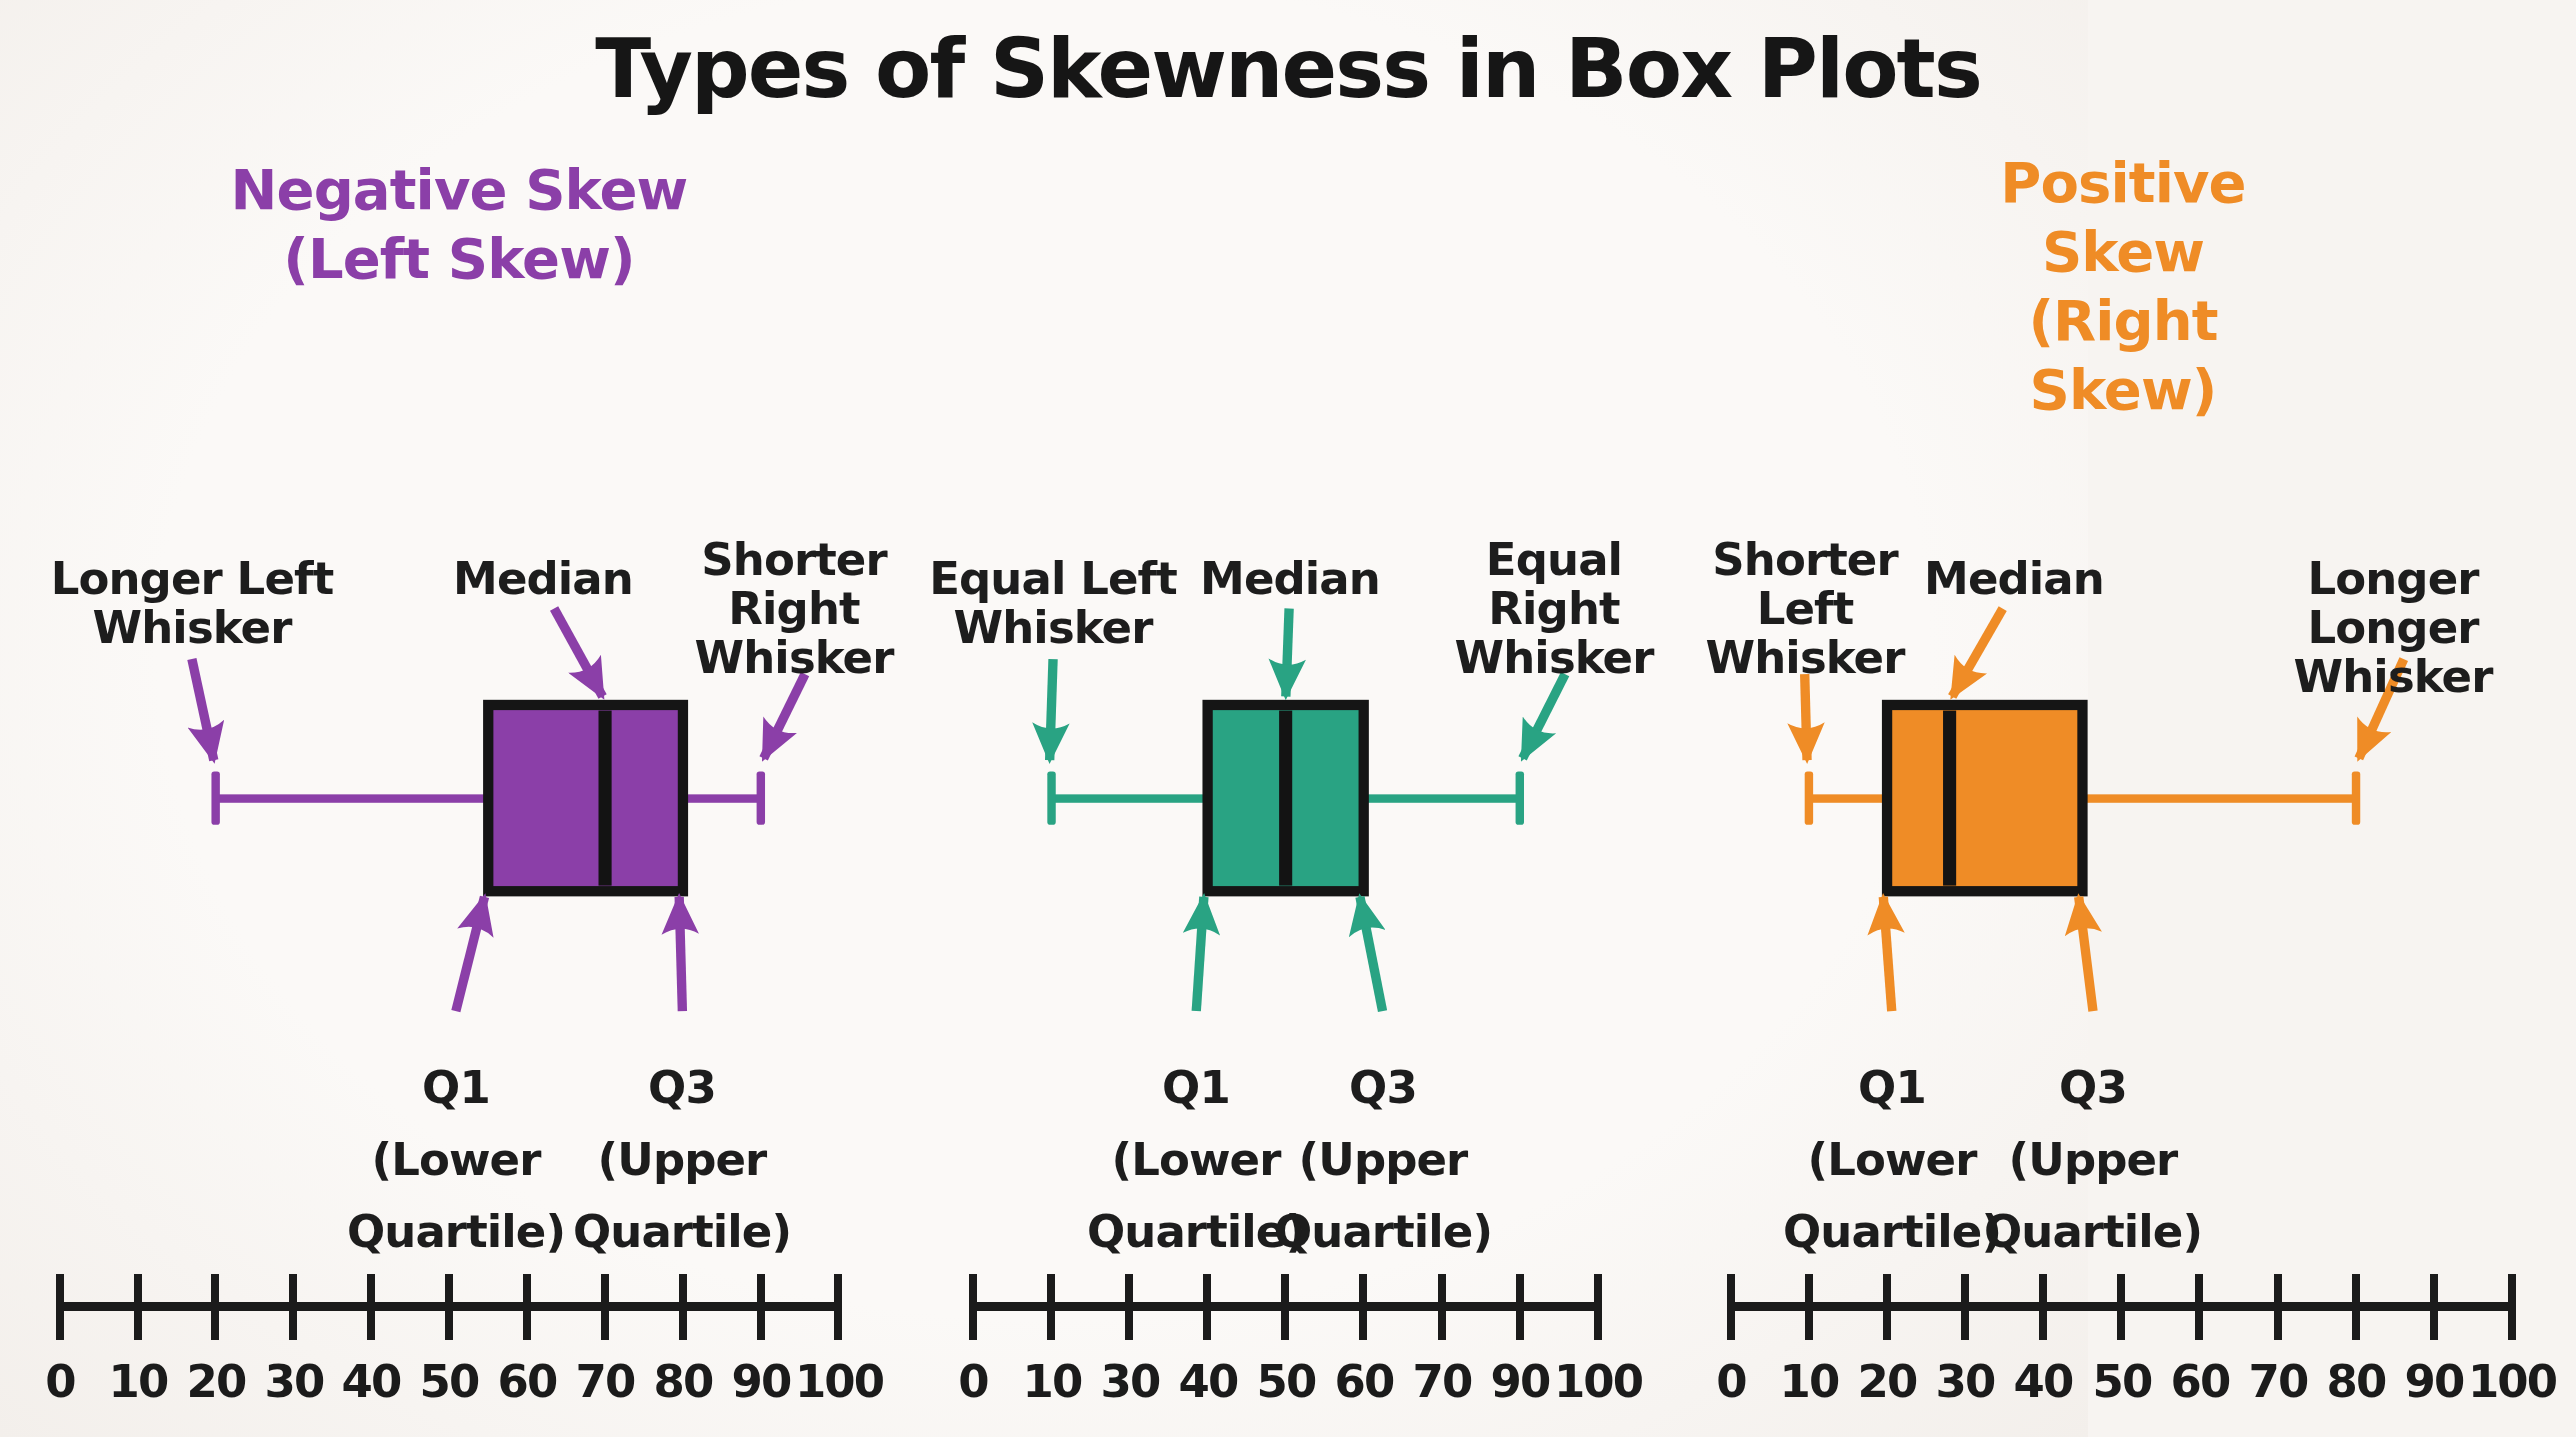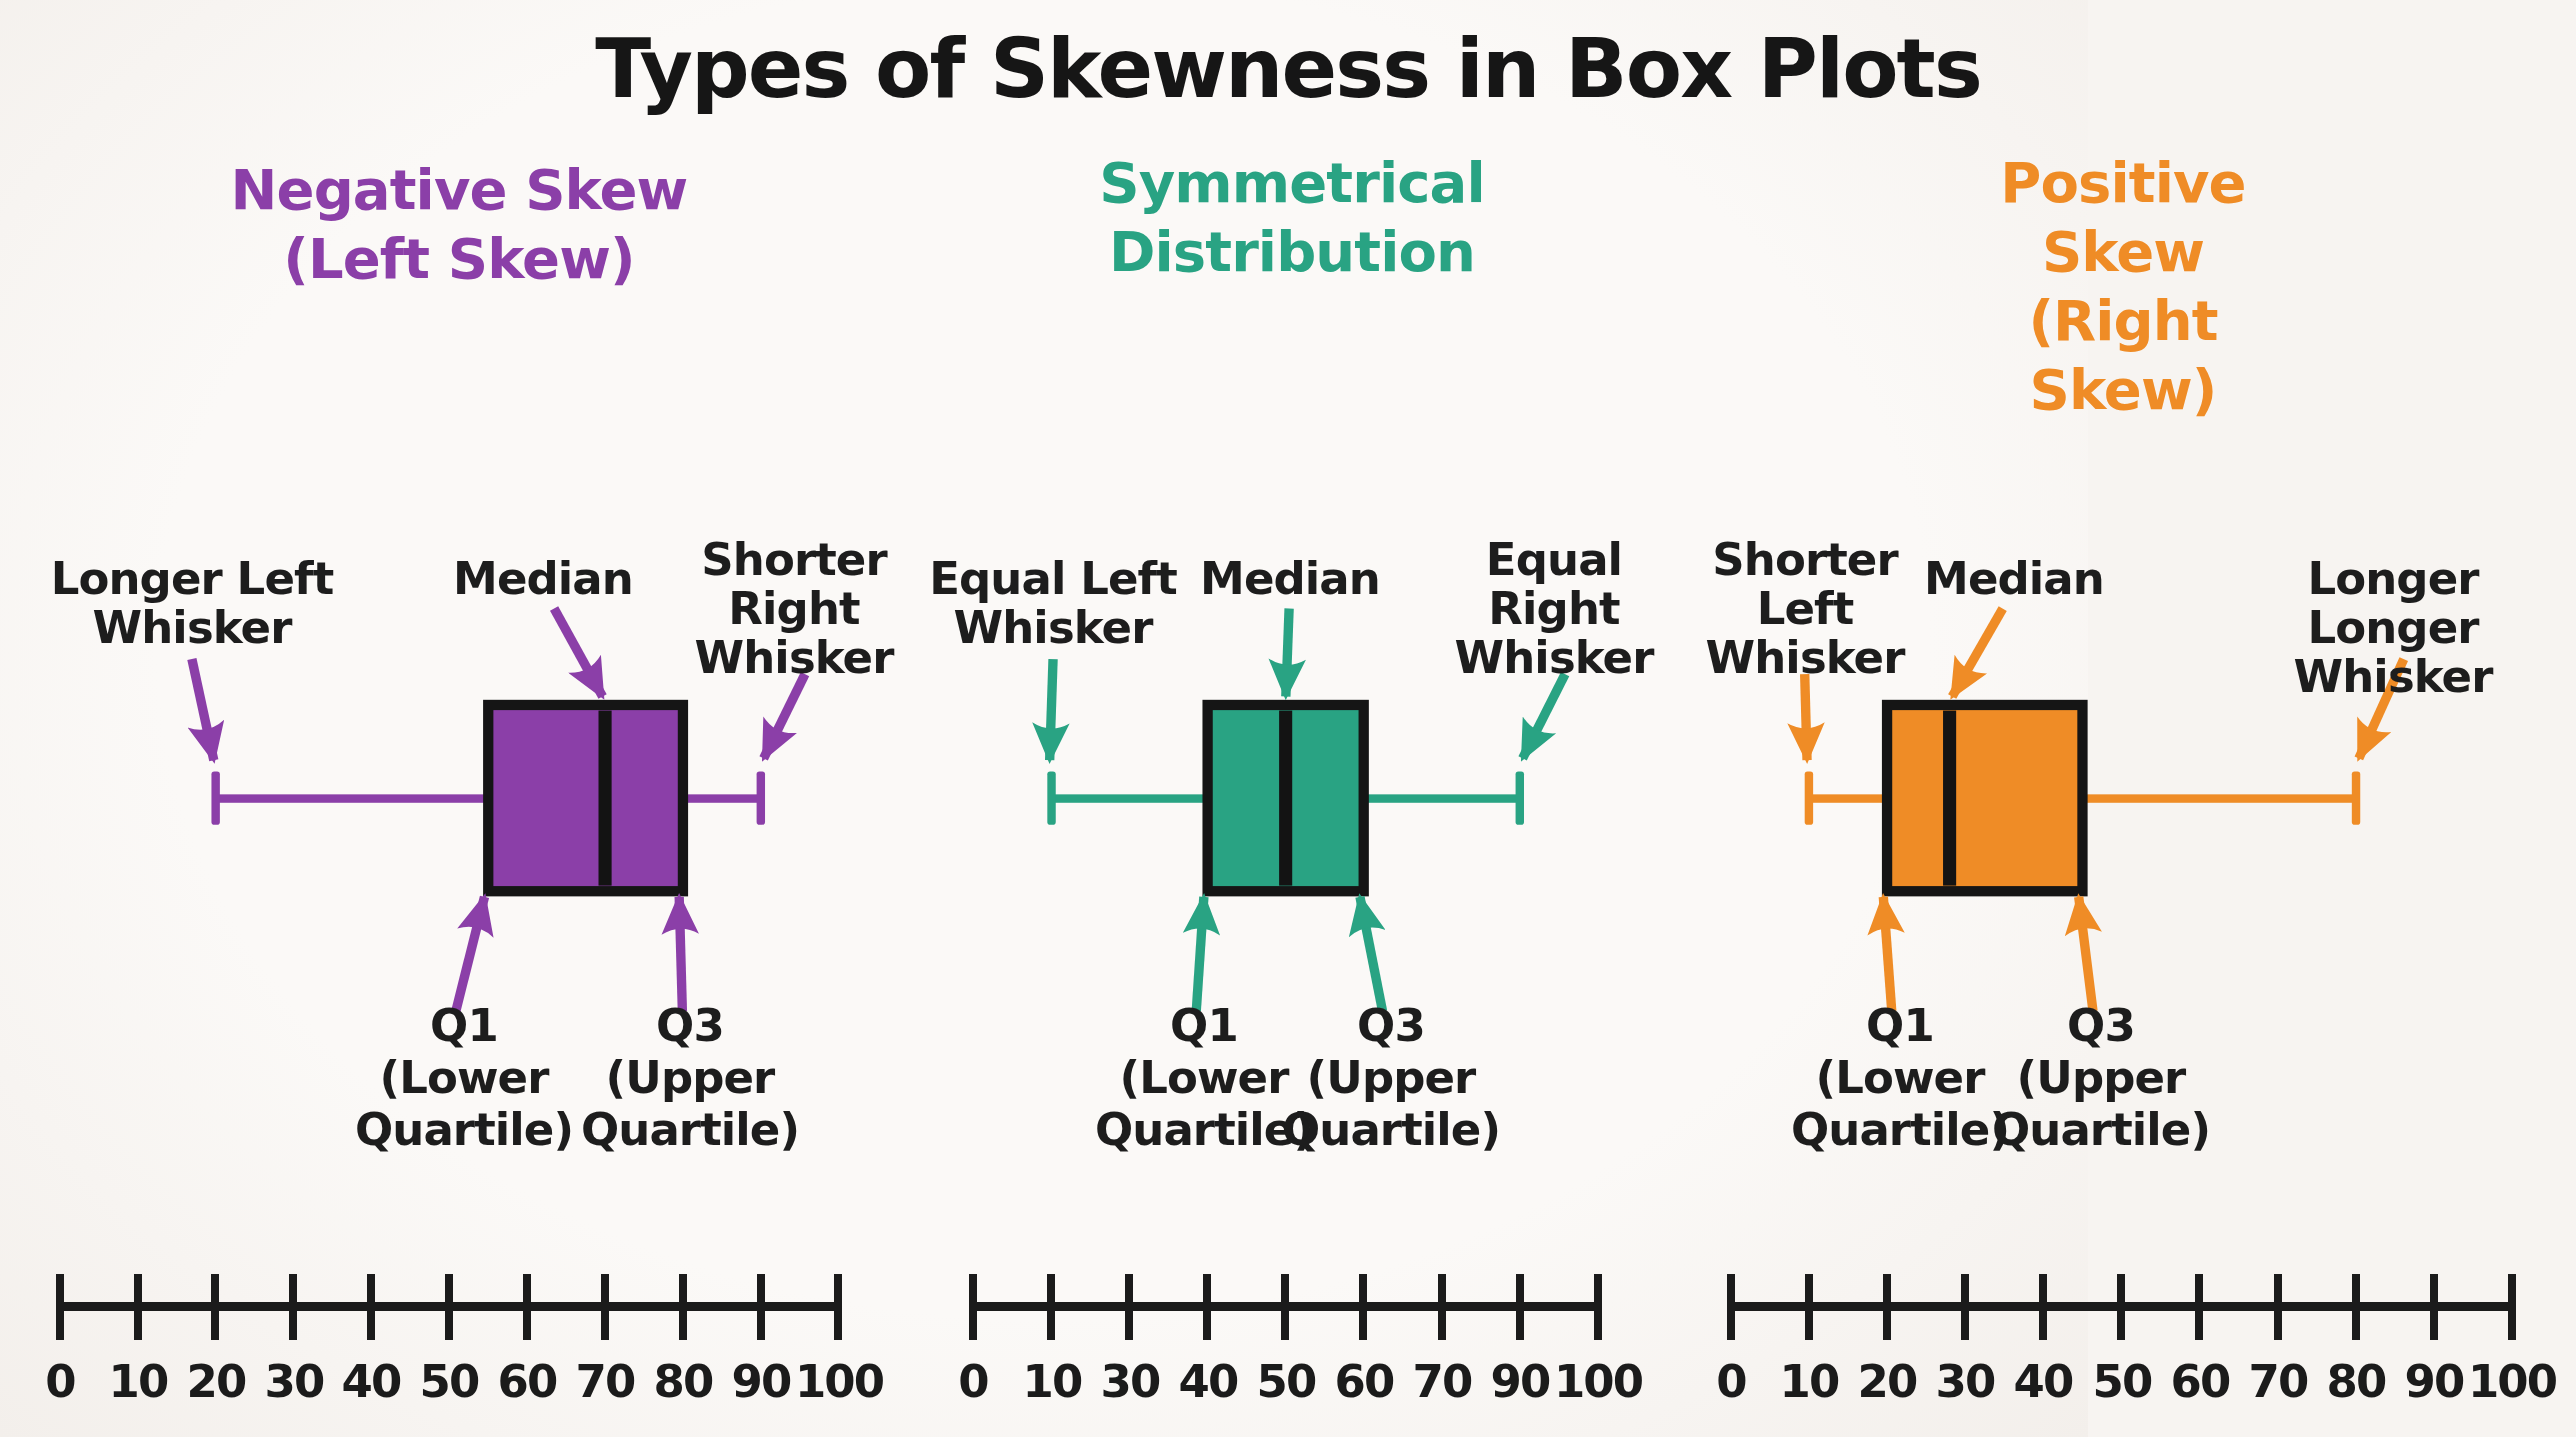--- a/index.html
+++ b/index.html
@@ -27,21 +27,21 @@
   .heading.c1{color:#29a383;}
   .heading.c2{color:#ef8c26;}
   .anno{
     position:absolute;transform:translateX(-50%);
     text-align:center;font-size:45px;font-weight:800;line-height:49px;
     color:#1d1d1d;white-space:pre-line;letter-spacing:-0.9px;
   }
   .anno.lines2{top:554px;}
   .anno.lines1{top:554px;}
   .anno.lines3{top:535px;}
-  .anno.qlabel{top:1000px;line-height:52px;margin-left:8px;}
+  .anno.qlabel{top:1052px;line-height:72px;}
   .tick-label{
     position:absolute;transform:translateX(-50%);width:150px;
     text-align:center;font-size:45px;font-weight:800;color:#1b1b1b;
     top:1355px;letter-spacing:-1.9px;
   }
   .axis-line{position:absolute;top:1302px;height:9.4px;background:#1b1b1b;}
   .axis-tick{position:absolute;top:1274px;width:8.4px;height:66px;background:#1b1b1b;}
 </style>
 </head>
 <body>
@@ -92,22 +92,20 @@
       <line x1="2139.544" y1="650" x2="2085.568" y2="744" stroke="#ef8c26" stroke-width="10" marker-end="url(#ah2)"></line>
       <line x1="2568" y1="704" x2="2520" y2="810" stroke="#ef8c26" stroke-width="10" marker-end="url(#ah2)"></line>
       <line x1="2021" y1="1080" x2="2012" y2="958" stroke="#ef8c26" stroke-width="10" marker-end="url(#ah2)"></line>
       <line x1="2236" y1="1080" x2="2220.75" y2="958" stroke="#ef8c26" stroke-width="10" marker-end="url(#ah2)"></line>
     </svg>
 
   <h1 class="title">Types of Skewness in Box Plots</h1>
 
   <div class="heading c0" style="left:459px">Negative Skew
 (Left Skew)</div>
-  <div class="heading c1" style="left:1292px">Symmetrical
-Distribution</div>
   <div class="heading c2" style="left:2123px">Positive Skew
 (Right Skew)</div>
 
   <div class="anno lines2" style="left:192px">Longer Left
 Whisker</div>
   <div class="anno lines1" style="left:543px">Median</div>
   <div class="anno lines3" style="left:794px">Shorter
 Right
 Whisker</div>
   <div class="anno qlabel" style="left:456px">Q1

